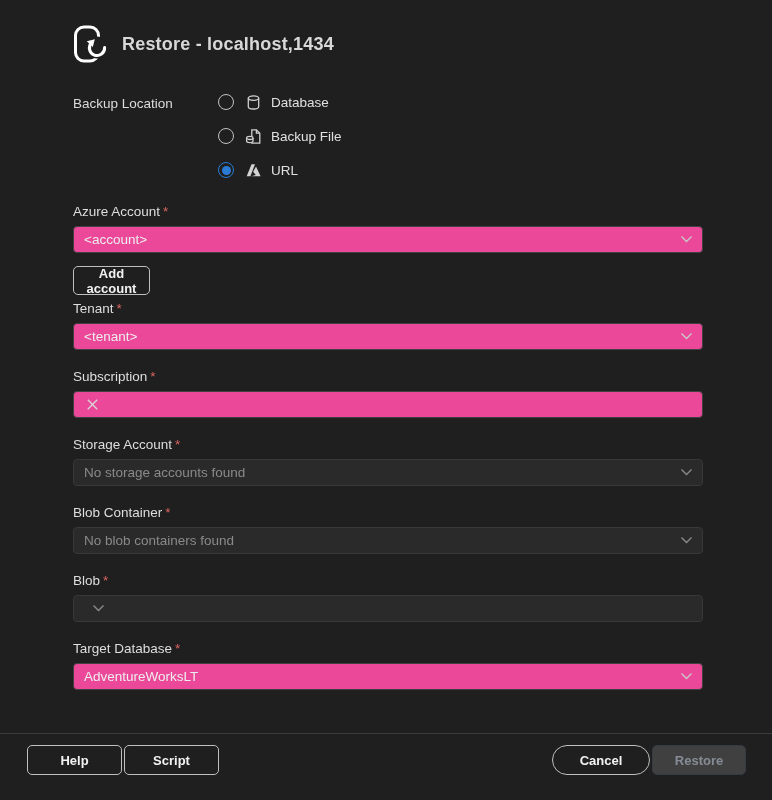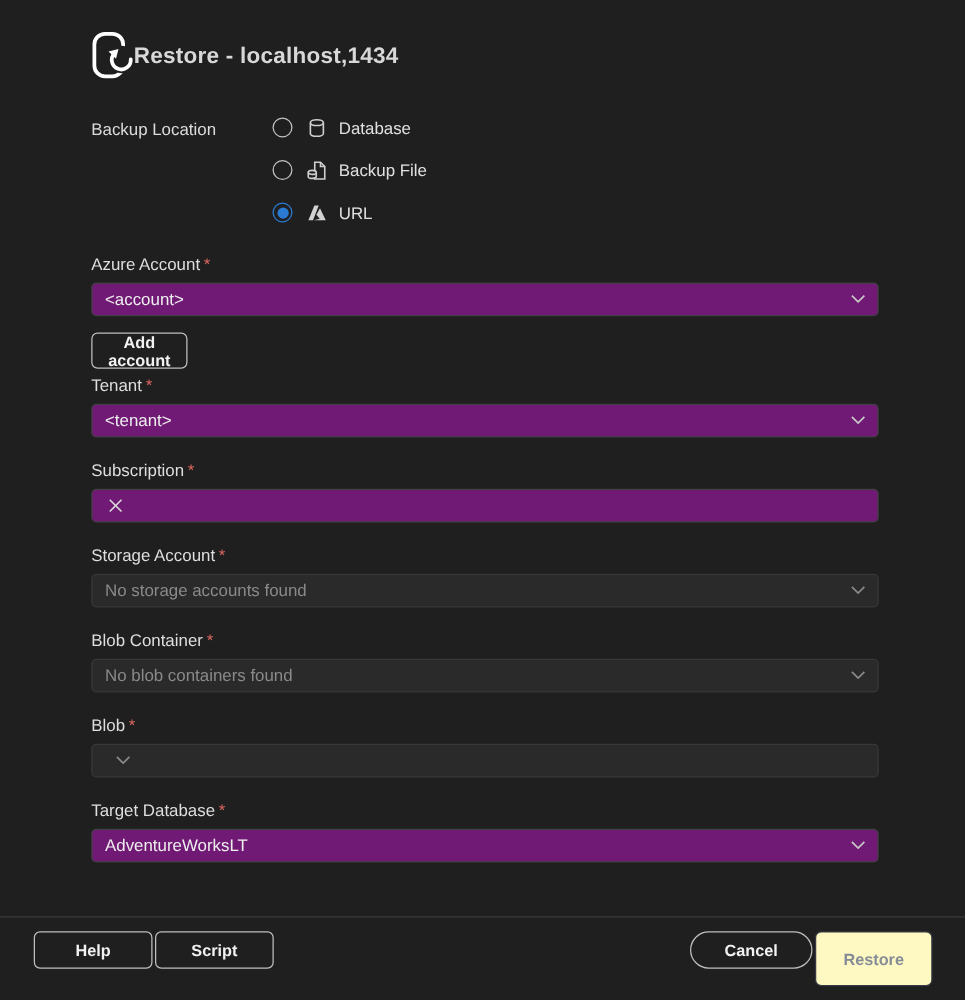--- a/index.html
+++ b/index.html
@@ -7,21 +7,21 @@
   body {
     background: #1f1f1f;
     color: #e4e4e4;
     font-family: "Liberation Sans", sans-serif;
     position: relative;
     overflow: hidden;
   }
   .content { padding: 24px 69px 0 73px; }
 
   
-  .header { display: flex; align-items: center; margin-bottom: 28px; }
+  .header { display: flex; align-items: center; gap: 15px; margin-bottom: 28px; }
   .header .title { font-size: 18px; font-weight: 700; color: #d8d8d8; letter-spacing: .2px; }
   .restore-glyph { width: 34px; height: 40px; flex: 0 0 auto; }
 
   
   .bl-row { display: flex; margin-bottom: 24px; }
   .bl-label { width: 145px; font-size: 13.5px; color: #dcdcdc; padding-top: 4px; }
   .radio-group { display: flex; flex-direction: column; }
   .radio-row { display: flex; align-items: center; margin-bottom: 14px; height: 20px; cursor: default; }
   .radio {
     width: 16px; height: 16px; border-radius: 50%;
@@ -35,21 +35,21 @@
   }
   .opt-icon { width: 18px; height: 18px; margin-right: 9px; display: inline-flex; align-items: center; justify-content: center; }
   .opt-label { font-size: 13.5px; color: #e0e0e0; }
 
   
   .field-group { margin-bottom: 19px; }
   .field-label { font-size: 13.5px; color: #dedede; margin-bottom: 7px; }
   .req { color: #d9655f; margin-left: 3px; }
   .dropdown, .textfield {
     width: 630px; height: 27px;
-    background: #701a75;
+    background: #ec4899;
     border: 1px solid #404040;
     border-radius: 4px;
     display: flex; align-items: center;
     padding: 0 9px 0 10px;
     font-size: 13.5px; color: #eeeeee;
     cursor: pointer;
   }
   .dropdown .value { flex: 1 1 auto; white-space: nowrap; overflow: hidden; }
   .dropdown.disabled { color: #8a8a8a; background: #2a2a2a; border-color: #383838; cursor: default; }
   .dropdown.disabled .value { color: #8a8a8a; }
@@ -80,22 +80,22 @@
     position: absolute; left: 0; right: 0; bottom: 0;
     height: 67px;
     border-top: 1px solid #3a3a3a;
     display: flex; align-items: flex-start; justify-content: space-between;
     padding: 11px 26px 0 27px;
   }
   .footer-left, .footer-right { display: flex; gap: 2px; }
   .btn-help, .btn-script { width: 95px; }
   .btn-cancel { width: 98px; border-radius: 15px; }
   .btn-restore {
-    width: 94px; height: 44px;
-    background: #fef9c3;
+    width: 94px; height: 30px;
+    background: #404040;
     border: 1px solid #363b43;
     color: #868c96;
     cursor: default;
   }
 </style>
 </head>
 <body>
 
 <div class="content">
 

